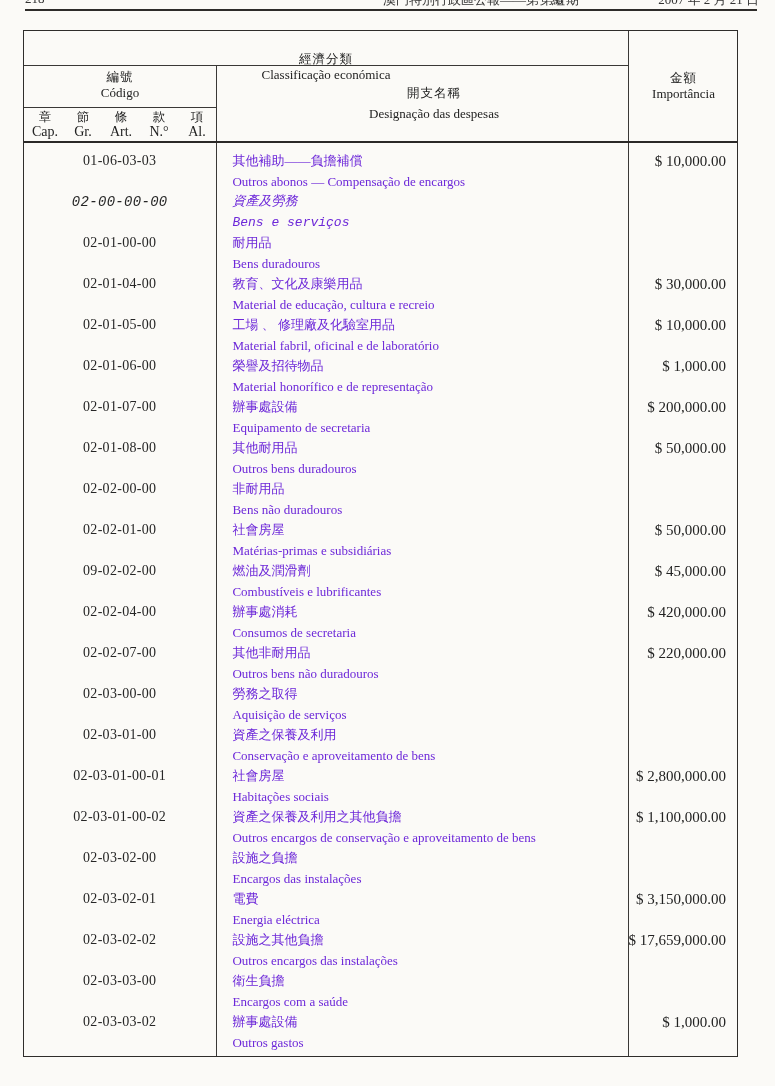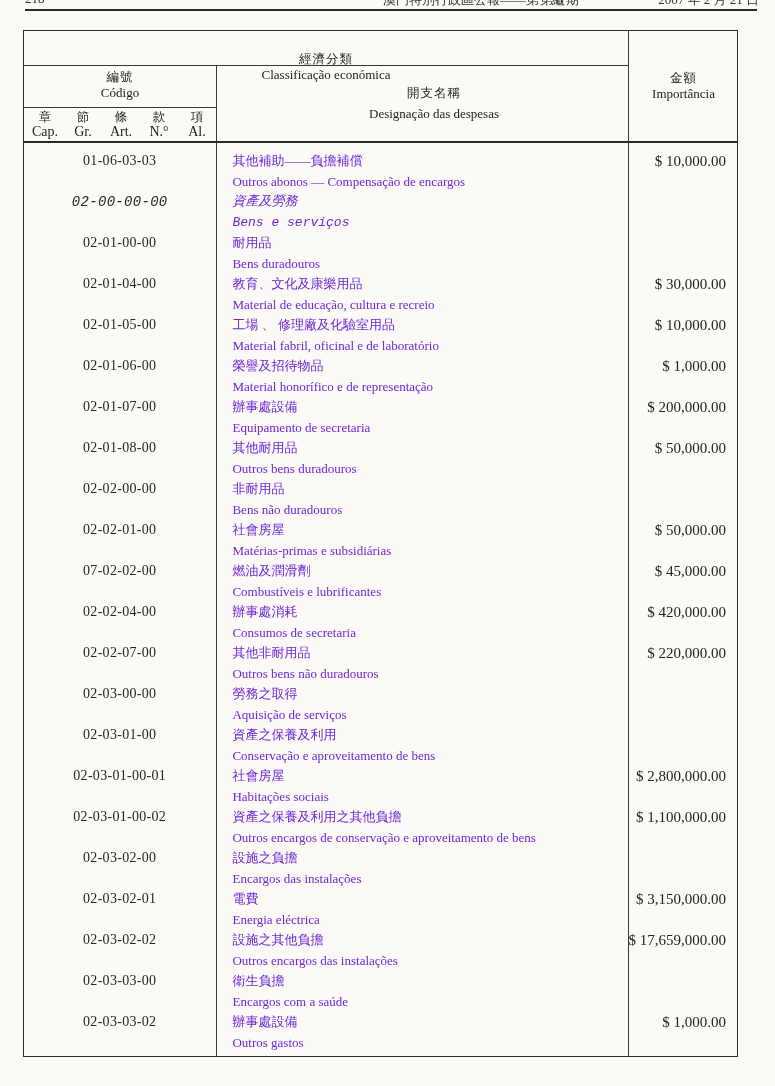--- a/index.html
+++ b/index.html
@@ -242,21 +242,21 @@
     </div>
     <div class="line">
       <div class="cell-code"></div>
       <div class="cell-desc">Matérias-primas e subsidiárias</div>
       <div class="cell-amt"></div>
     </div>
   </div>
 
   <div class="entry">
     <div class="line">
-      <div class="cell-code">07-02-02-00</div>
+      <div class="cell-code">09-02-02-00</div>
       <div class="cell-desc">燃油及潤滑劑</div>
       <div class="cell-amt">$ 45,000.00</div>
     </div>
     <div class="line">
       <div class="cell-code"></div>
       <div class="cell-desc">Combustíveis e lubrificantes</div>
       <div class="cell-amt"></div>
     </div>
   </div>
 

